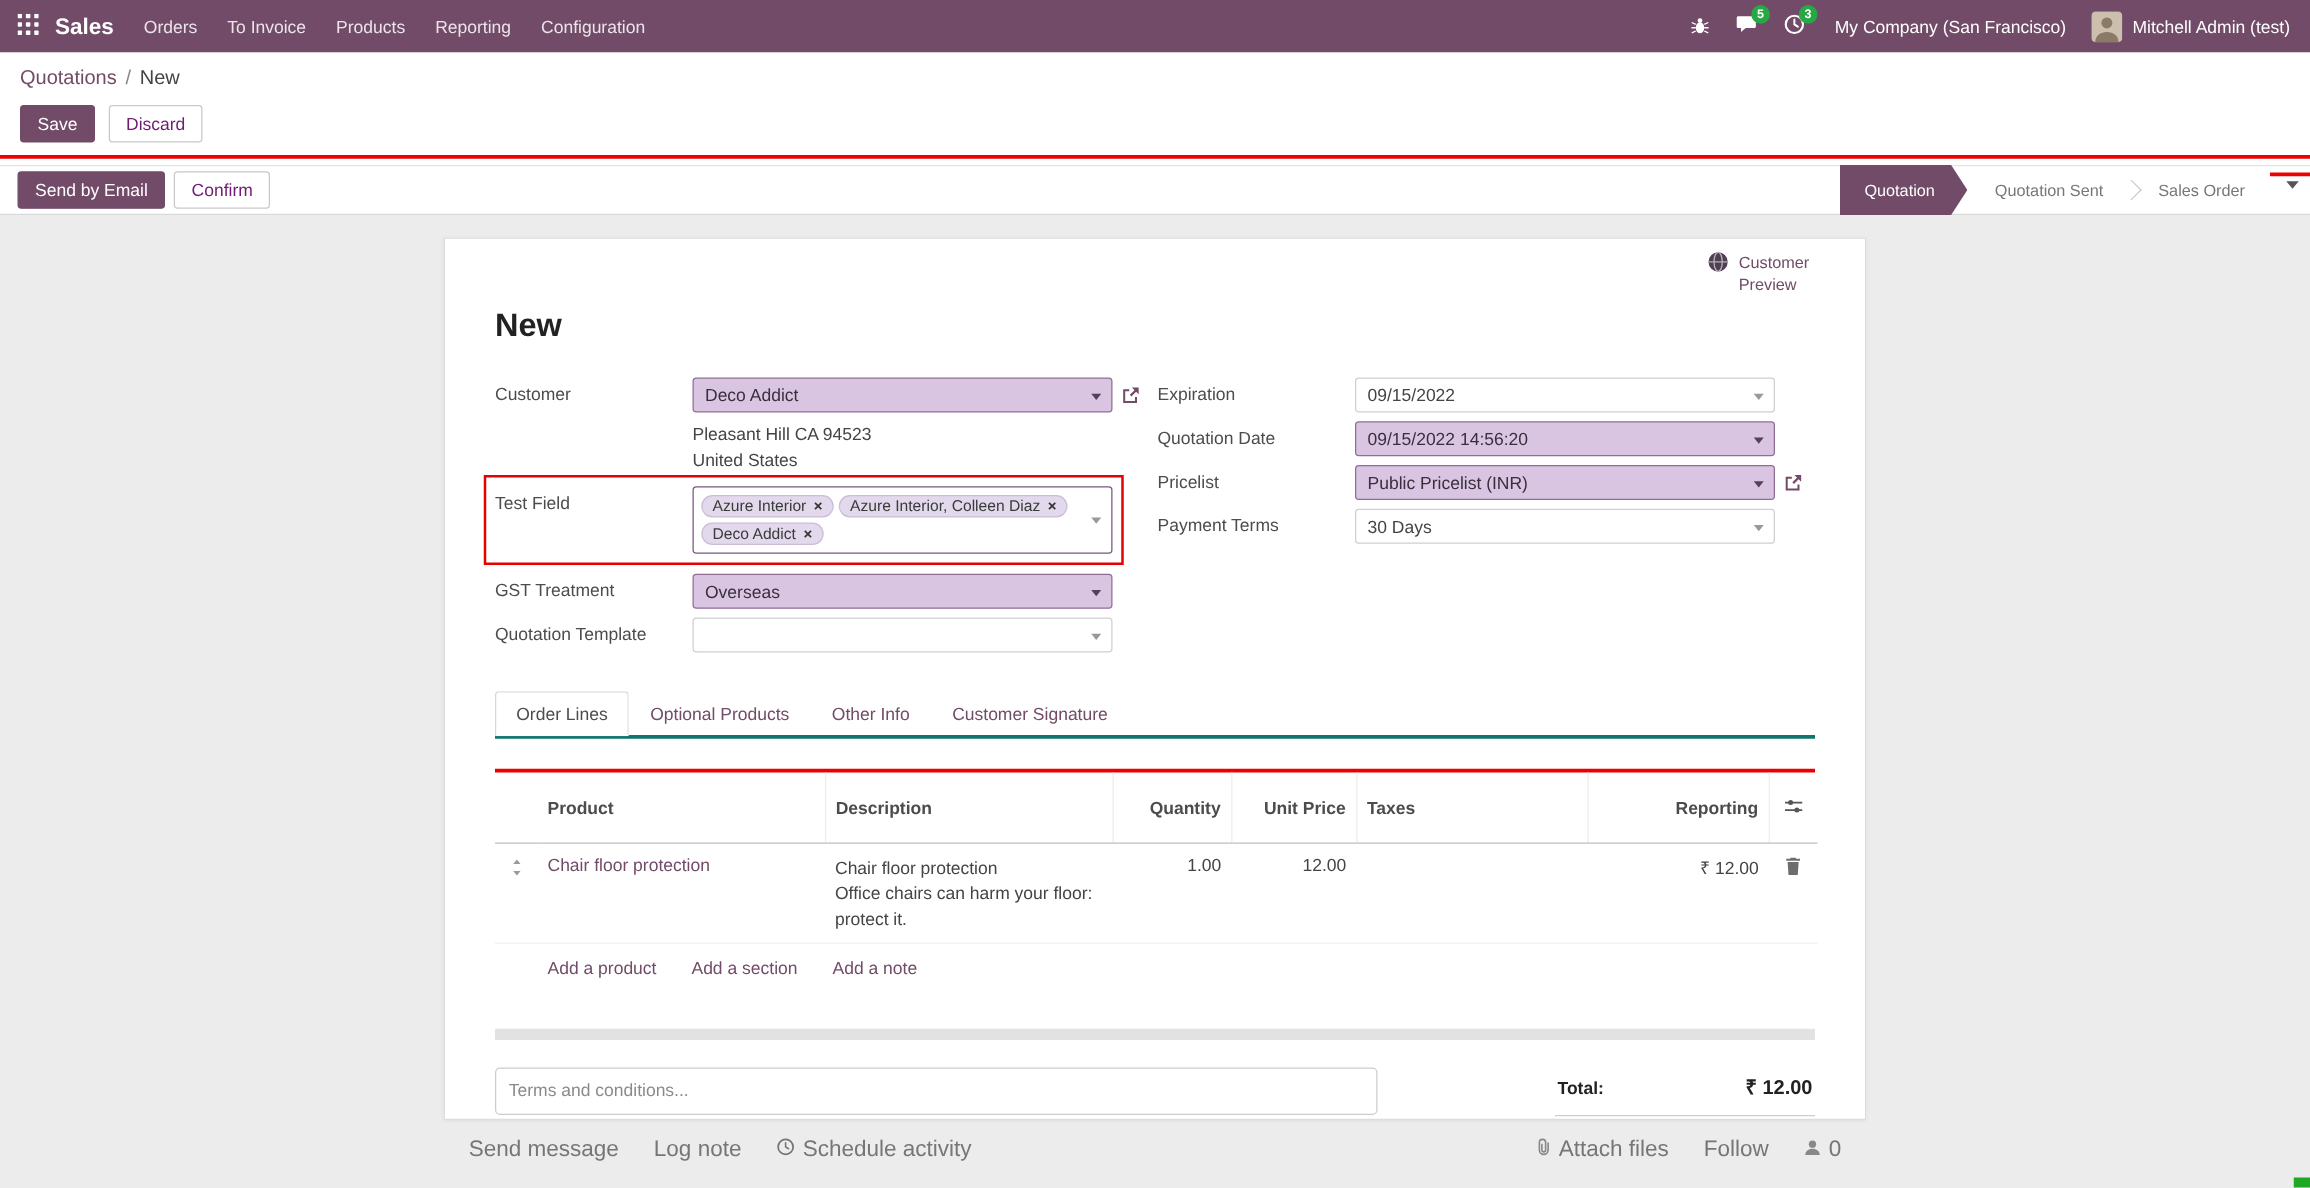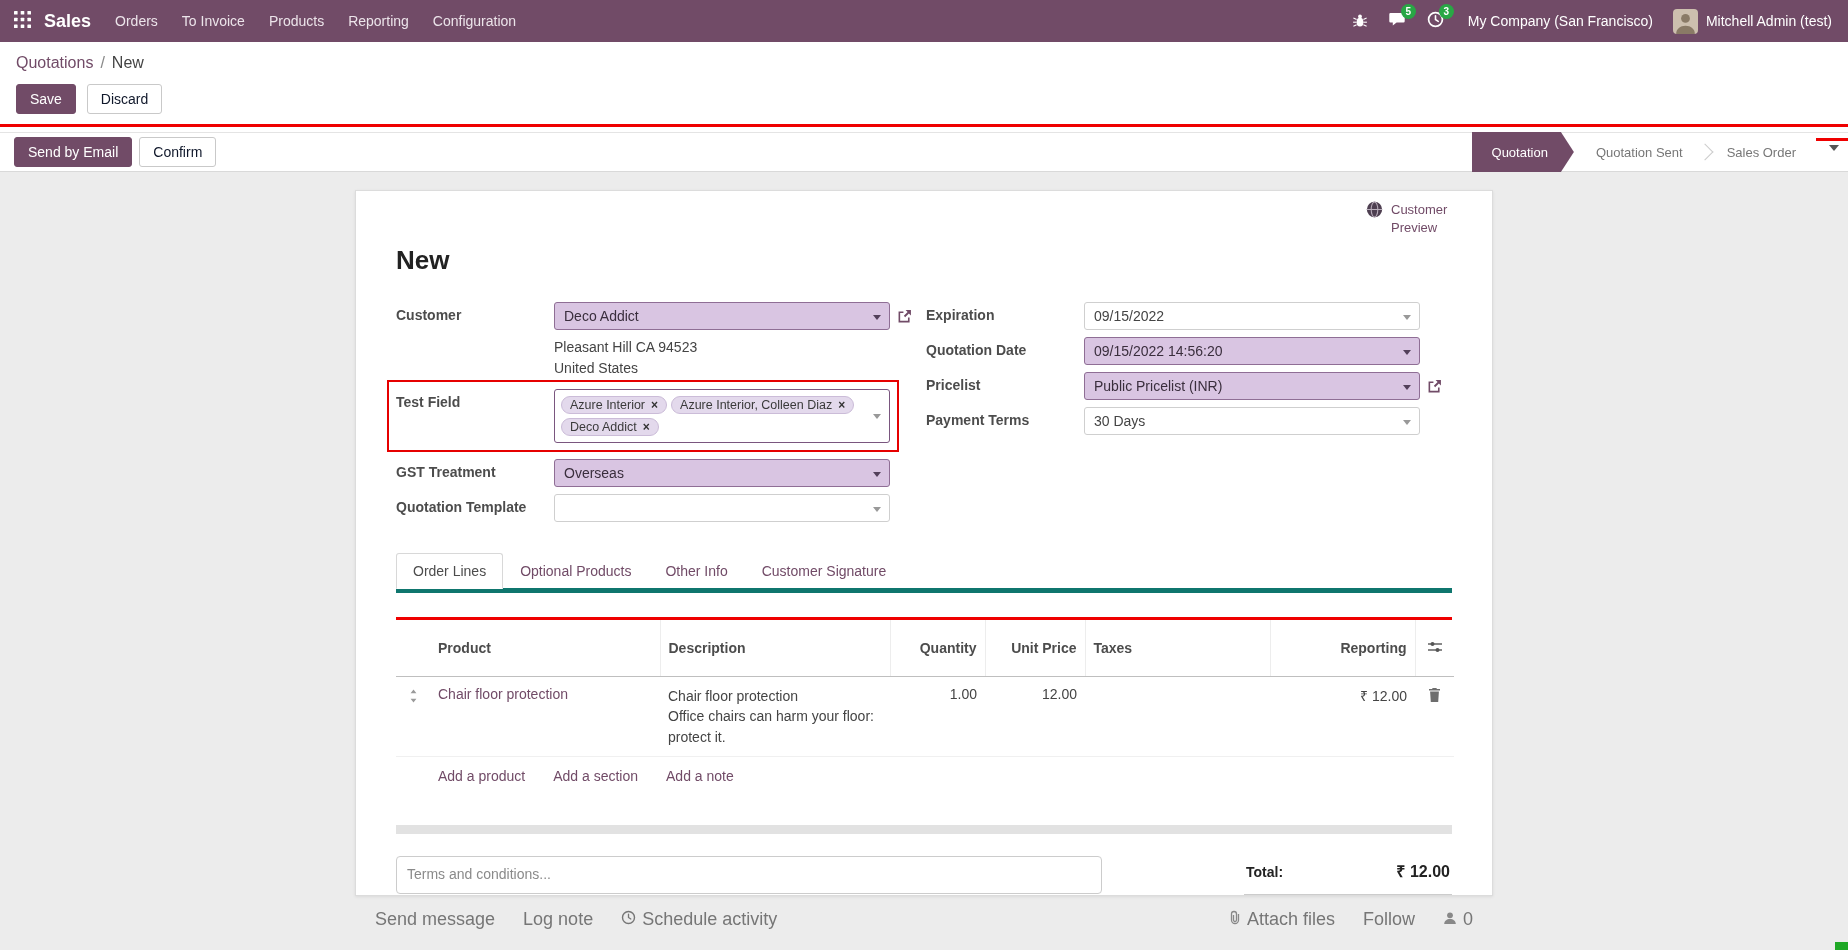--- a/index.html
+++ b/index.html
@@ -22,21 +22,21 @@
   .user{display:flex;align-items:center;gap:8px;font-size:14px;padding:0 6px;cursor:pointer}
   .avatar{width:25px;height:25px;border-radius:4px;overflow:hidden;display:block}
 
   
   .top-white{background:#fff;flex:0 0 auto}
   .control-panel{padding:12px 16px 10px}
   .breadcrumb{font-size:16px;margin-bottom:12px}
   .breadcrumb a{color:#714B67}
   .breadcrumb .sep{color:#888;margin:0 7px}
   .breadcrumb .current{color:#444}
-  .btn{font-size:14px;padding:5px 13px;border:1px solid #c9c9c9;background:#fff;color:#0f172a;border-radius:3px;cursor:pointer;font-family:inherit;line-height:18px}
+  .btn{font-size:14px;padding:5px 13px;border:1px solid #c9c9c9;background:#fff;color:#701a75;border-radius:3px;cursor:pointer;font-family:inherit;line-height:18px}
   .btn.primary{background:#714B67;border-color:#714B67;color:#fff}
   .cp-buttons .btn{margin-right:7px}
   .red-line{height:3px;background:#ef0000}
 
   
   .statusbar{margin-top:5px;background:#fff;border-top:1px solid #e4e4e4;border-bottom:1px solid #d9d9d9;height:40px;display:flex;justify-content:space-between;align-items:center;padding-left:14px;position:relative}
   .sb-left{display:flex;gap:7px}
   .stages{display:flex;height:40px;align-items:stretch;margin-right:30px}
   .stage{display:flex;align-items:center;padding:0 22px;font-size:13px;color:#777;position:relative;cursor:pointer;background:transparent}
   .stage.active{background:#714B67;color:#fff;padding:0 26px 0 20px;clip-path:polygon(0 0,calc(100% - 13px) 0,100% 50%,calc(100% - 13px) 100%,0 100%)}
@@ -46,36 +46,36 @@
 
   
   .content{flex:1 1 auto;overflow:hidden}
   .sheet{width:1138px;height:706px;margin:18px auto 0;background:#fff;border:1px solid #dcdcdc;box-shadow:0 1px 3px rgba(0,0,0,.08);position:relative;padding:16px 40px 0}
   .customer-preview{position:absolute;top:10px;right:16px;width:110px;display:flex;gap:8px;align-items:flex-start;color:#714B67;font-size:13px;line-height:1.35}
   .title{font-size:26px;font-weight:bold;color:#222;margin-top:38px}
 
   .form-grid{display:flex;gap:30px;margin-top:26px}
   .col{width:500px}
   .frow{display:flex;align-items:flex-start;margin-bottom:7px}
-  .frow label{width:158px;min-width:158px;font-size:14px;font-weight:bold;color:#4c4c4c;padding-top:5px;cursor:default}
+  .frow label{width:158px;min-width:158px;font-size:14px;font-weight:normal;color:#4c4c4c;padding-top:5px;cursor:default}
   .fwrap{display:flex;align-items:center;gap:7px}
   .input{width:336px;height:28px;border:1px solid #cfcfcf;border-radius:3px;background:#fff;font-size:14px;color:#444;display:flex;align-items:center;padding:0 24px 0 9px;position:relative;cursor:pointer;white-space:nowrap;overflow:hidden}
   .input .caret{position:absolute;right:8px;top:12px;width:0;height:0;border-left:4.5px solid transparent;border-right:4.5px solid transparent;border-top:5.5px solid #999}
   .input.purple{background:#d9c5e2;border-color:#8f6e95;color:#3a2e3d}
   .input.purple .caret{border-top-color:#53405a}
   .ext{display:flex;align-items:center;cursor:pointer}
   .address{margin-left:158px;font-size:14px;color:#444;line-height:1.5;margin:2px 0 10px 158px}
   .test-row{outline:2px solid #e60000;outline-offset:7px;width:fit-content;margin:10px 0 16px}
   .multiselect{width:336px;min-height:54px;height:auto;border:1px solid #7a567f;border-radius:3px;display:flex;flex-wrap:wrap;gap:4px 4px;align-items:center;align-content:center;padding:5px 24px 5px 6px;position:relative;cursor:text;background:#fff}
   .multiselect .caret{position:absolute;right:8px;top:24px;width:0;height:0;border-left:4.5px solid transparent;border-right:4.5px solid transparent;border-top:5.5px solid #999}
   .tag{background:#e3d9ec;border:1px solid #cbbcd8;border-radius:10px;padding:1px 8px;font-size:12.5px;color:#3a3a3a;display:inline-flex;align-items:center;gap:6px;white-space:nowrap}
   .tag .x{cursor:pointer;color:#333;font-weight:bold;font-size:12px;line-height:1}
 
   
-  .tabs{display:flex;margin-top:24px;border-bottom:5px solid #0f766e}
+  .tabs{display:flex;margin-top:24px;border-bottom:3px solid #0f766e}
   .tab{padding:9px 16px;font-size:14px;color:#714B67;cursor:pointer;border:1px solid transparent;margin-bottom:-1px;border-radius:3px 3px 0 0}
   .tab.active{background:#fff;color:#4c4c4c;border-color:#d8d8d8 #d8d8d8 #fff}
 
   
   .olines{margin-top:24px;border-top:3px solid #ef0000}
   table{width:100%;border-collapse:collapse;font-size:14px;table-layout:fixed}
   thead th{font-weight:bold;color:#4c4c4c;text-align:left;padding:20px 8px;border-bottom:1px solid #bfbfbf;border-right:1px solid #ededed;cursor:pointer;height:30px}
   thead th:last-child,thead th.no-sep{border-right:none}
   th.num,td.num{text-align:right}
   tbody td{padding:9px 8px;vertical-align:top;color:#444}

